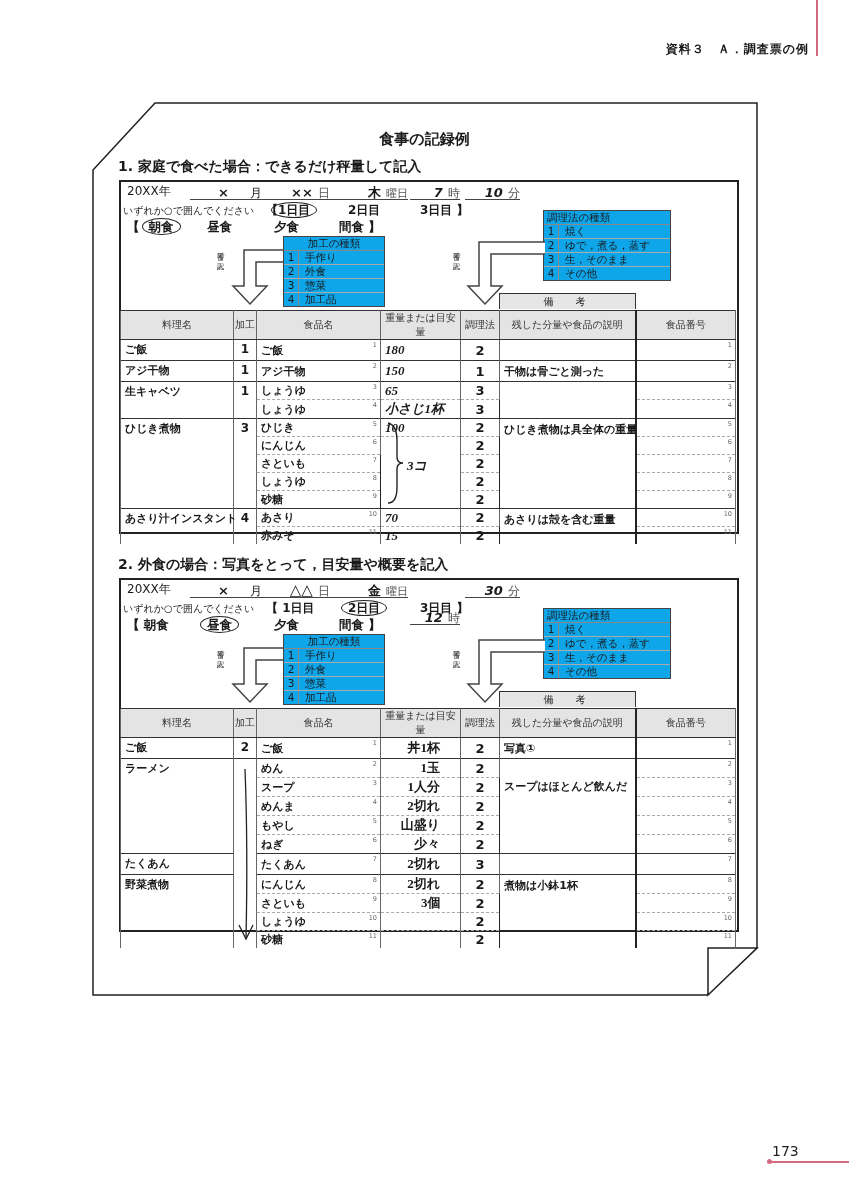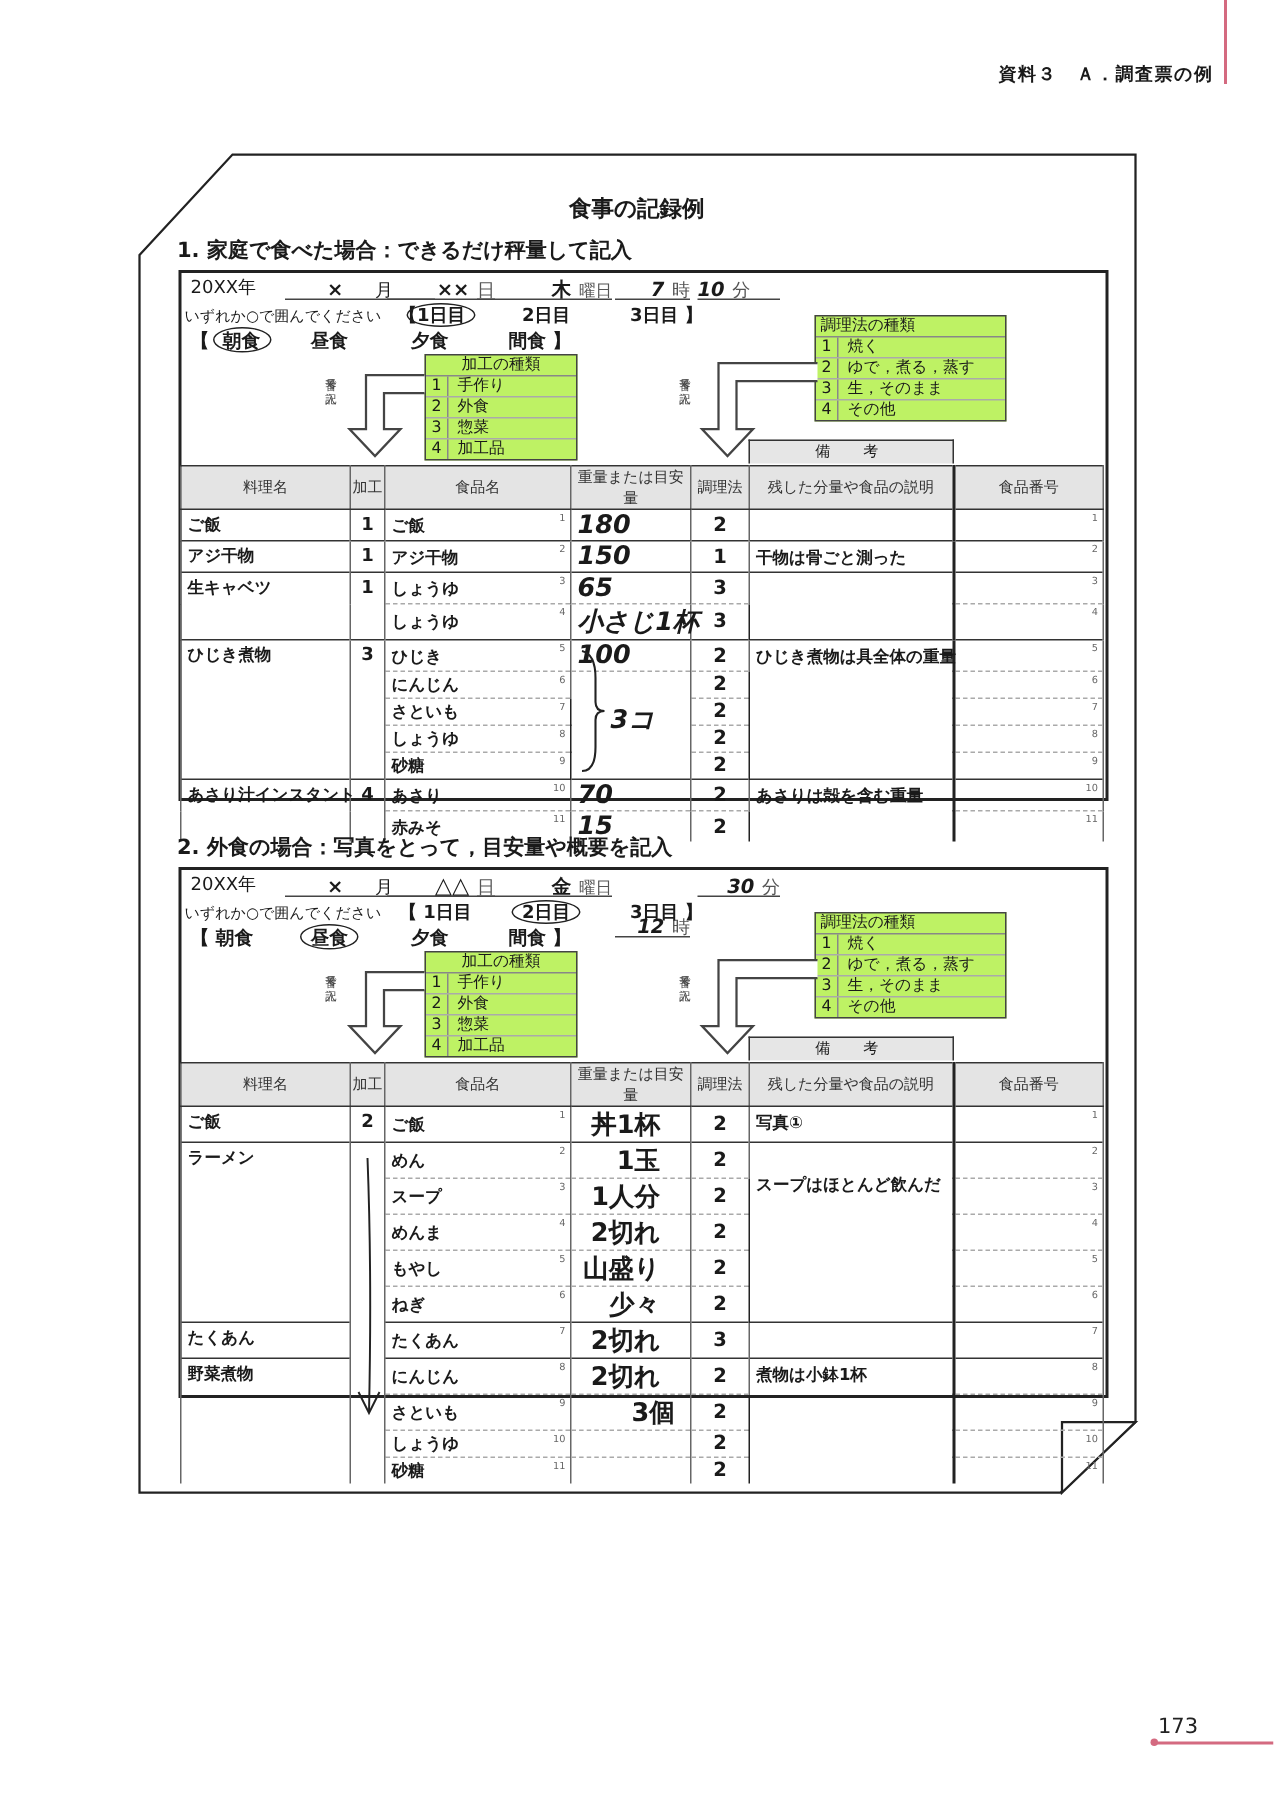--- a/index.html
+++ b/index.html
@@ -20,41 +20,41 @@
   .form { border:2px solid #222; background:#fff; }
   .date-line { font-size:12px; white-space:nowrap; }
   .date-line span { display:inline-block; }
   .uline { border-bottom:1px solid #444; text-align:center; }
   .hand { font-family:"DejaVu Sans", sans-serif; font-weight:bold; font-style:italic; font-size:13px; }
   .small { font-size:10px; }
   .days { font-size:12px; font-weight:bold; }
   .meals { font-size:12.5px; font-weight:bold; }
   .circle { border:1.3px solid #222; border-radius:50%; padding:0 6px; margin-left:-7px; }
 
-  .legend { border:1.5px solid #444; background:#bef264; font-size:10.5px; }
+  .legend { border:1.5px solid #444; background:#0ea5e9; font-size:10.5px; }
   .legend .lh { text-align:center; border-bottom:1px solid #888; height:13px; line-height:13px; }
   .legend .lr { display:flex; border-bottom:1px solid #aaa; height:13px; line-height:13px; }
   .legend .lr:last-child { border-bottom:none; }
   .legend .ln { width:14px; text-align:center; border-right:1px solid #888; }
   .legend .lt { padding-left:6px; }
   .legend.cook .lh { text-align:left; padding-left:3px; }
 
   .vert-label { font-size:7.5px; writing-mode:vertical-rl; color:#444; letter-spacing:0px; }
 
   .remarks-head { background:#e6e6e6; border:1.5px solid #333; border-bottom:none; font-size:10px; text-align:center; height:15px; line-height:15px; letter-spacing:6px; }
 
   table.grid { border-collapse:collapse; table-layout:fixed; position:absolute; font-size:11px; }
   table.grid th { background:#e4e4e4; font-weight:normal; font-size:10px; color:#333; height:16px; border:1px solid #666; border-top:1.5px solid #333; border-bottom:1.5px solid #333; padding:0; }
   table.grid td { height:17px; padding:0 4px; border-left:1px solid #666; border-right:1px solid #666; vertical-align:middle; position:relative; white-space:nowrap; }
   table.grid td.rowstart { border-top:1.5px solid #333; }
   table.grid td.sub { border-top:1px dashed #aaa; }
   table.grid td.c-cook { text-align:center; font-weight:bold; font-size:13px; }
   table.grid td.c-proc { text-align:center; font-weight:bold; font-size:12px; }
   table.grid td.c-dish, table.grid td.c-food, table.grid td.c-note { font-weight:bold; font-size:11px; }
-  table.grid td.c-amt { font-weight:bold; font-style:italic; font-size:17px; }
+  table.grid td.c-amt { font-weight:bold; font-style:italic; font-size:13px;font-family:Liberation Serif, serif; }
   table.grid td.c-amt.r { text-align:right; padding-right:20px; font-style:normal; }
   table.grid td.c-note { vertical-align:top; padding-top:3px; }
   table.grid td.c-dish { vertical-align:top; padding-top:2px; }
   table.grid td.c-proc { vertical-align:top; padding-top:2px; }
   .idx { position:absolute; right:3px; top:1px; font-size:6.5px; color:#666; font-weight:normal; font-style:normal; }
   .thick-r { border-right:2px solid #222 !important;margin-left:32px; }
   .mid-bold { border-left:1.8px solid #222 !important; }
 </style>
 </head>
 <body>
@@ -85,21 +85,21 @@
   <span style="font-size:12px;color:#555;">日</span>
 </div>
 <div class="abs uline" style="left:318px;top:182px;width:90px;height:17px;text-align:right;">
   <span class="hand" style="font-style:normal;">木</span>
   <span style="font-size:11px;color:#555;">曜日</span>
 </div>
 <div class="abs uline" style="left:410px;top:182px;width:50px;height:17px;text-align:right;">
   <span class="hand">7</span>
   <span style="font-size:12px;color:#555;">時</span>
 </div>
-<div class="abs uline" style="left:465px;top:182px;width:55px;height:17px;text-align:left;">
+<div class="abs uline" style="left:465px;top:182px;width:55px;height:17px;text-align:right;">
   <span class="hand">10</span>
   <span style="font-size:12px;color:#555;">分</span>
 </div>
 
 <div class="abs small" style="left:123px;top:204px;">いずれか○で囲んでください</div>
 <div class="abs days" style="left:266px;top:202px;">
   <span>【</span><span class="circle">1日目</span>
 </div>
 <div class="abs days" style="left:348px;top:202px;">2日目</div>
 <div class="abs days" style="left:420px;top:202px;"><span>3日目</span> <span>】</span></div>

